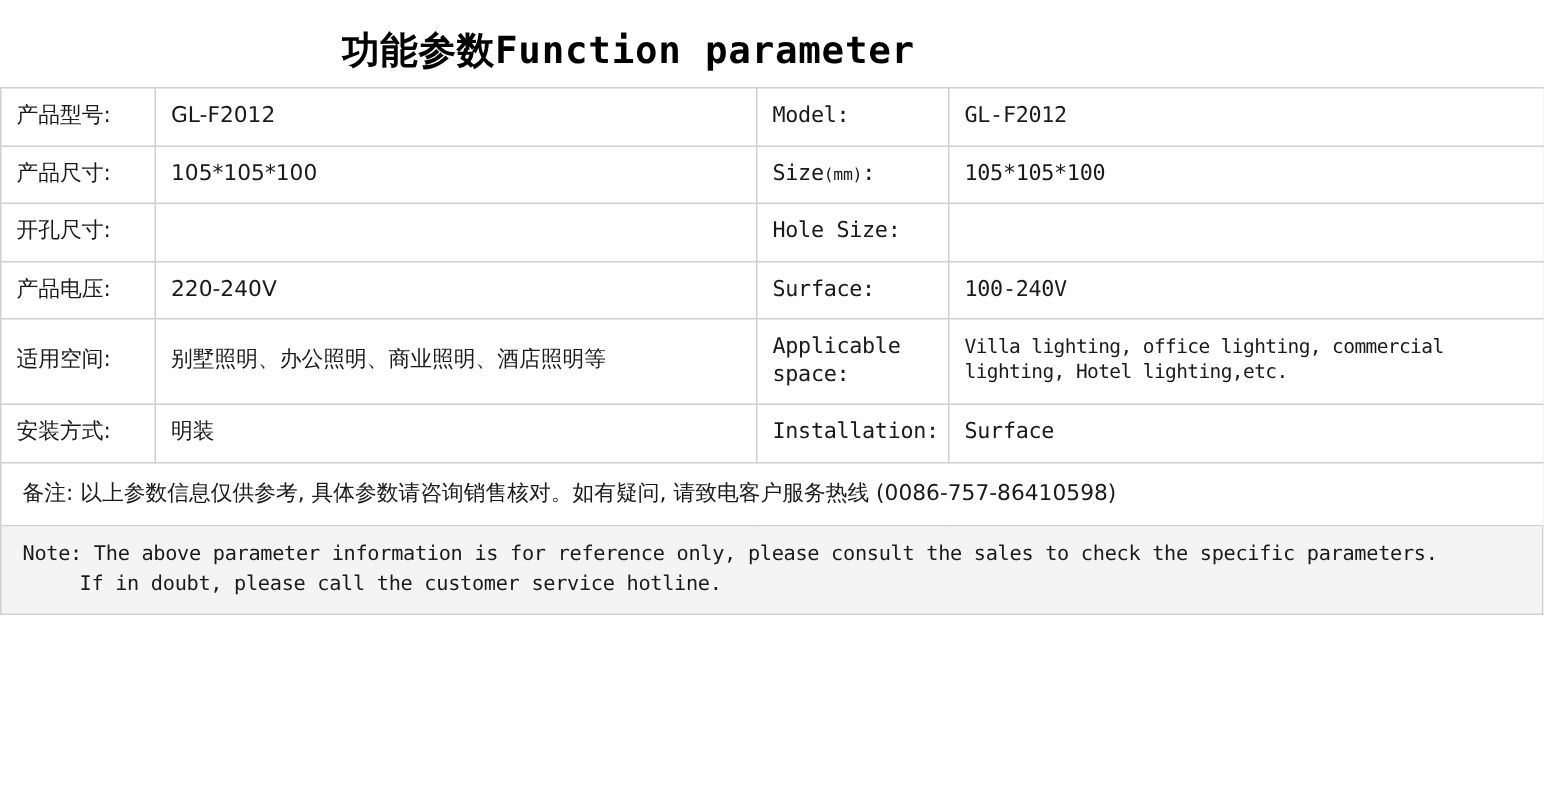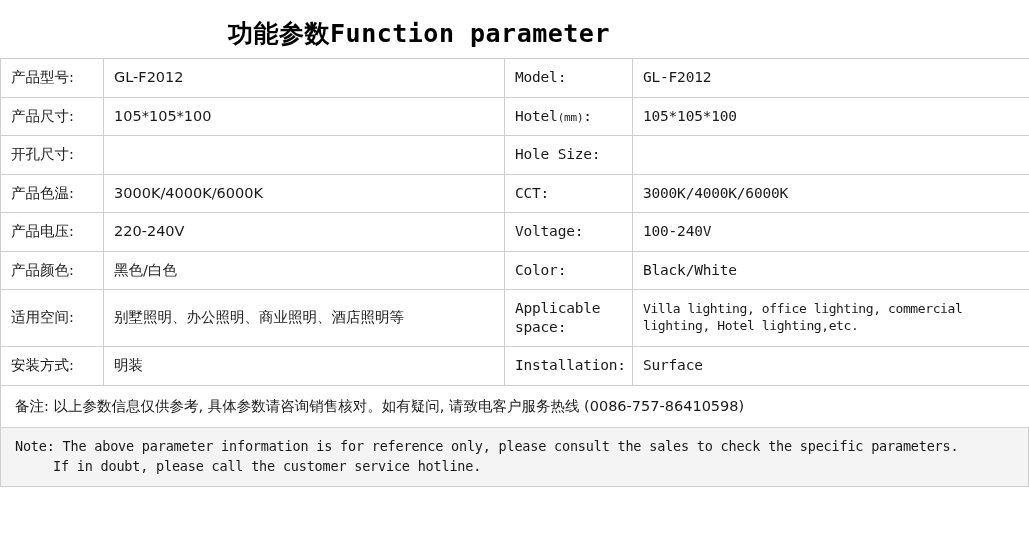--- a/index.html
+++ b/index.html
@@ -143,21 +143,21 @@
       </tr>
 
       <tr>
         <td>
             <div class="cell lbl-cn">产品尺寸:</div>
           </td>
         <td>
             <div class="cell val-cn">105*105*100</div>
           </td>
         <td>
-          <div class="cell lbl-en"><span>Hotel</span><span class="small-unit">(mm)</span><span>:</span></div>
+          <div class="cell lbl-en"><span>Size</span><span class="small-unit">(mm)</span><span>:</span></div>
         </td>
         <td>
             <div class="cell val-en">105*105*100</div>
           </td>
       </tr>
 
       <tr>
         <td>
             <div class="cell lbl-cn">开孔尺寸:</div>
           </td>
@@ -166,65 +166,37 @@
           </td>
         <td>
             <div class="cell lbl-en">Hole Size:</div>
           </td>
         <td>
             <div class="cell val-en"></div>
           </td>
       </tr>
 
 
-      <tr>
-        <td>
-            <div class="cell lbl-cn">产品色温:</div>
-          </td>
-        <td>
-            <div class="cell val-cn">3000K/4000K/6000K</div>
-          </td>
-        <td>
-            <div class="cell lbl-en">CCT:</div>
-          </td>
-        <td>
-            <div class="cell val-en">3000K/4000K/6000K</div>
-          </td>
-      </tr>
 
 
       <tr>
         <td>
             <div class="cell lbl-cn">产品电压:</div>
           </td>
         <td>
             <div class="cell val-cn">220-240V</div>
           </td>
         <td>
-            <div class="cell lbl-en">Voltage:</div>
+            <div class="cell lbl-en">Surface:</div>
           </td>
         <td>
             <div class="cell val-en">100-240V</div>
           </td>
       </tr>
 
-      <tr>
-        <td>
-            <div class="cell lbl-cn">产品颜色:</div>
-          </td>
-        <td>
-            <div class="cell val-cn">黑色/白色</div>
-          </td>
-        <td>
-            <div class="cell lbl-en">Color:</div>
-          </td>
-        <td>
-            <div class="cell val-en">Black/White</div>
-          </td>
-      </tr>
 
       <tr>
         <td>
             <div class="cell lbl-cn">适用空间:</div>
           </td>
         <td>
             <div class="cell val-cn">别墅照明、办公照明、商业照明、酒店照明等</div>
           </td>
         <td>
             <div class="cell lbl-en twoline">Applicable space:</div>

